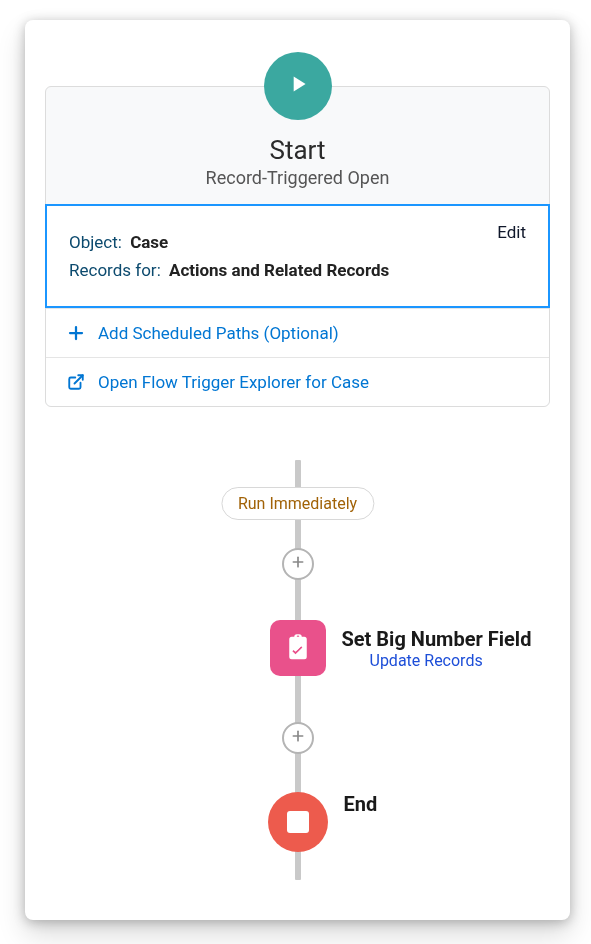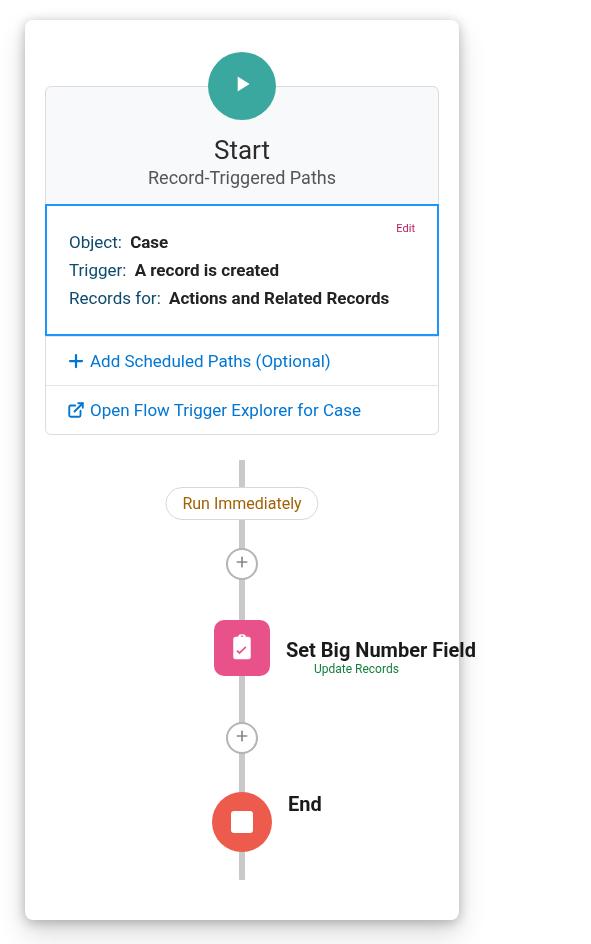--- a/index.html
+++ b/index.html
@@ -7,21 +7,21 @@
     font-family: -apple-system, BlinkMacSystemFont, "Segoe UI", Roboto, Helvetica, Arial, sans-serif;
     background: #fff;
     width: 591px;
     height: 944px;
     position: relative;
   }
   .canvas {
     position: absolute;
     top: 20px;
     left: 25px;
-    width: 434px;
+    width: 545px;
     height: 900px;
     background: #fff;
     border-radius: 8px;
     box-shadow: 0 2px 12px rgba(0,0,0,0.25), 0 14px 28px rgba(0,0,0,0.15);
   }
 
   
   .connector {
     position: absolute;
     left: 50%;
@@ -85,31 +85,31 @@
     font-size: 17px;
     color: #3a3a3a;
     margin: 8px 0;
   }
   .config-row .label { color: #0c4a6e; }
   .config-row .value { font-weight: 700; color: #222; margin-left: 4px;}
   .edit-link {
     position: absolute;
     top: 16px;
     right: 22px;
-    font-size: 11px;
-    color: #be185d;
+    font-size: 17px;
+    color: #0f172a;
     cursor: pointer;
   }
   .action-row {
     background: #fff;
     border-top: 1px solid #e5e5e5;
     padding: 14px 20px;
     display: flex;
     align-items: center;
-    gap: 4px;
+    gap: 12px;
     font-size: 17px;
     color: #0176d3;
     cursor: pointer;
   }
   .action-row.last { border-radius: 0 0 6px 6px; }
   .action-row .icon-wrap {
     width: 20px;
     height: 20px;
     display: inline-flex;
     align-items: center;
@@ -150,21 +150,21 @@
   }
   .plus-circle svg { stroke: #888; }
   .plus-1 { top: 528px; }
   .plus-2 { top: 702px; }
 
   
   .node {
     position: absolute;
     left: 50%;
     display: flex;
-    align-items: flex-end;
+    align-items: center;
     z-index: 3;
   }
   .node-icon {
     width: 56px;
     height: 56px;
     border-radius: 10px;
     display: flex;
     align-items: center;
     justify-content: center;
     transform: translateX(-50%);
@@ -175,22 +175,22 @@
     margin-left: -12px;
     padding-left: 0;
   }
   .node-title {
     font-size: 20px;
     font-weight: 700;
     color: #1a1a1a;
     white-space: nowrap;
   }
   .node-sub {
-    font-size: 12px;
-    color: #15803d;
+    font-size: 16px;
+    color: #1d4ed8;
     padding-left: 28px;
   }
   .node-update { top: 600px; }
 
   
   .end-node {
     position: absolute;
     top: 772px;
     left: 50%;
     display: flex;
@@ -231,32 +231,28 @@
     <span>
       <svg width="26" height="26" viewBox="0 0 24 24">
           <path d="M8 5v14l11-7z"></path>
         </svg>
     </span>
   </div>
 
   <div class="start-card">
     <div class="start-header">
       <div class="start-title">Start</div>
-      <div class="start-subtitle">Record-Triggered Paths</div>
+      <div class="start-subtitle">Record-Triggered Open</div>
     </div>
 
     <div class="config-box">
       <span class="edit-link">Edit</span>
       <div class="config-row">
         <span class="label">Object:</span>
         <span class="value">Case</span>
-      </div>
-      <div class="config-row">
-        <span class="label">Trigger:</span>
-        <span class="value">A record is created</span>
       </div>
       <div class="config-row">
         <span class="label">Records for:</span>
         <span class="value">Actions and Related Records</span>
       </div>
     </div>
 
     <div class="action-row">
       <span class="icon-wrap">
         <svg width="18" height="18" viewBox="0 0 24 24" fill="none" stroke="#0176d3" stroke-width="3" stroke-linecap="round">

